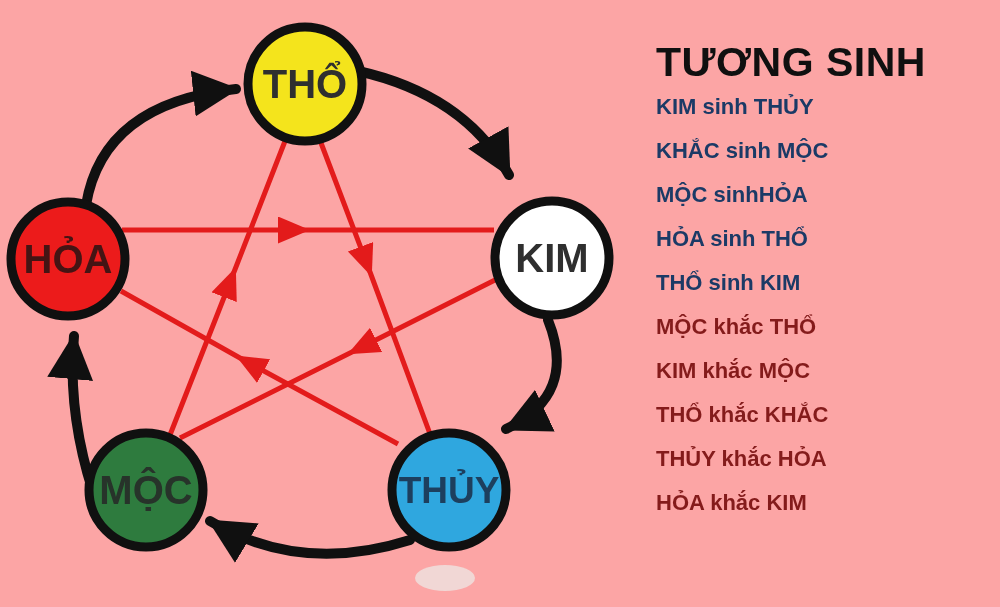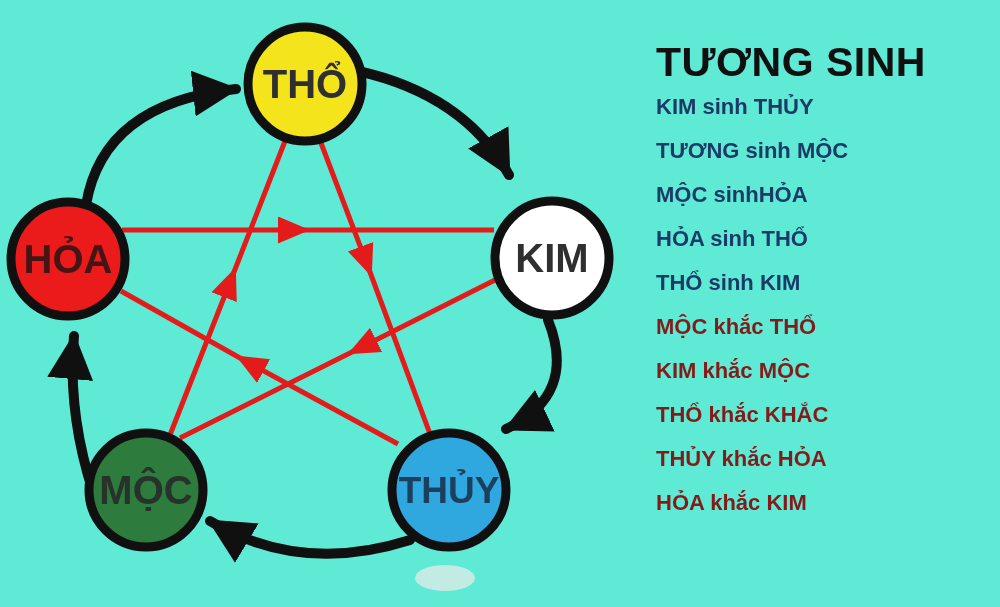--- a/index.html
+++ b/index.html
@@ -1,21 +1,21 @@
 <!DOCTYPE html>
 <html><head>
 <meta charset="utf-8">
 <style>
   html,body{margin:0;padding:0;}
   body{
     width:1000px;height:607px;overflow:hidden;
     background:#fbfbfa;
     font-family:"Liberation Sans", sans-serif;
   }
-  .stage{position:relative;width:1000px;height:607px;background:#5eead4;}
+  .stage{position:relative;width:1000px;height:607px;background:#fca5a5;}
   .diagram-wrap{position:absolute;left:0;top:0;width:660px;height:607px;}
   .legend-panel{
     position:absolute;left:656px;top:0;width:344px;height:607px;
     padding-top:39px;box-sizing:border-box;text-align:left;
   }
   .legend-title{
     font-size:41px;line-height:46px;font-weight:bold;color:#101010;
     letter-spacing:0.5px;white-space:nowrap;
   }
   .legend-line{font-size:22px;line-height:44px;font-weight:bold;white-space:nowrap;}
@@ -85,21 +85,21 @@
           <circle cx="68" cy="259" r="57" stroke="#101010" fill="#ec1b1b"></circle>
           <text class="node-label hoa" x="68" y="273" text-anchor="middle" stroke="none">HỎA</text>
         </g>
       </g>
     </svg>
   </div>
 
   <div class="legend-panel">
     <div class="legend-title sinh-title">TƯƠNG SINH</div>
     <div class="legend-line sinh">KIM sinh THỦY</div>
-    <div class="legend-line sinh">TƯƠNG sinh MỘC</div>
+    <div class="legend-line sinh">KHẮC sinh MỘC</div>
     <div class="legend-line sinh">MỘC sinhHỎA</div>
     <div class="legend-line sinh">HỎA sinh THỔ</div>
     <div class="legend-line sinh">THỔ sinh KIM</div>
 
     <div class="legend-line khac">MỘC khắc THỔ</div>
     <div class="legend-line khac">KIM khắc MỘC</div>
     <div class="legend-line khac">THỔ khắc KHẮC</div>
     <div class="legend-line khac">THỦY khắc HỎA</div>
     <div class="legend-line khac">HỎA khắc KIM</div>
   </div>

